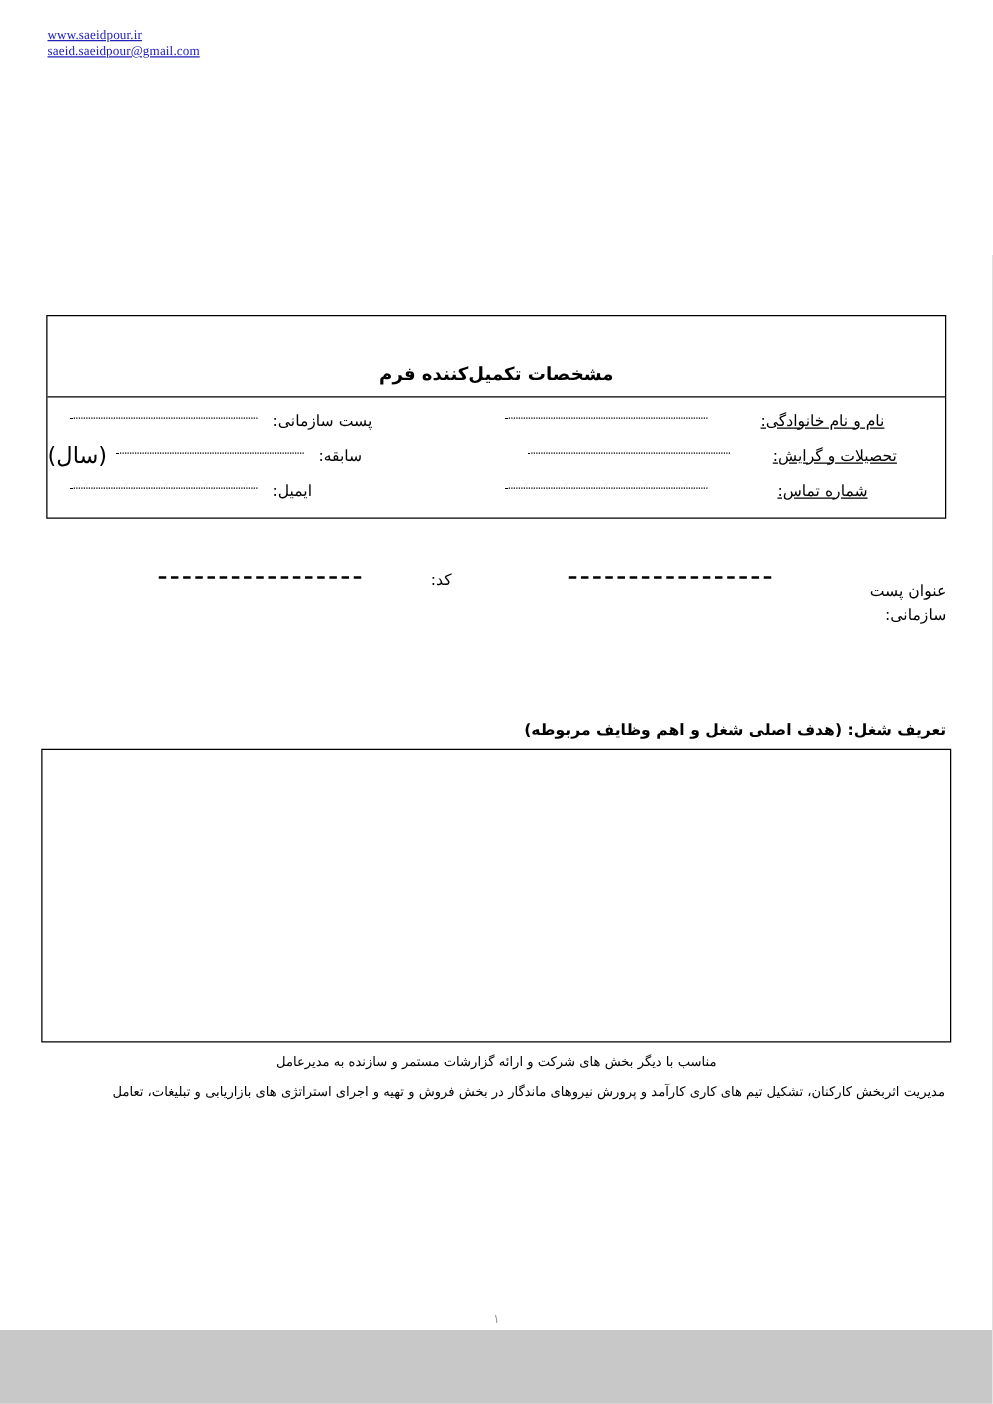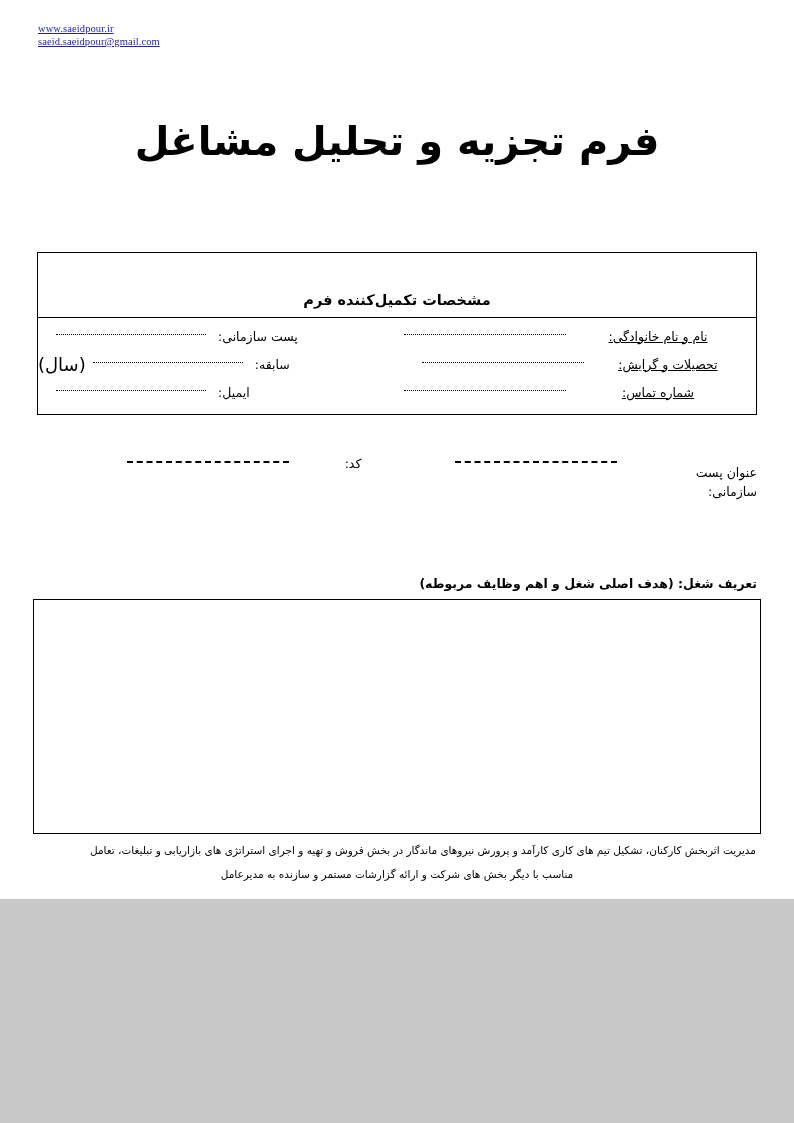--- a/index.html
+++ b/index.html
@@ -7,21 +7,21 @@
     margin: 0;
     padding: 0;
     background: #c8c8c8;
   }
   body {
     font-family: "DejaVu Sans", "Liberation Sans", sans-serif;
   }
   .page {
     position: relative;
     width: 794px;
-    height: 899px;
+    height: 1064px;
     background: #ffffff;
     margin: 0 auto;
     overflow: hidden;
     box-sizing: border-box;
   }
 
   
   .site-header {
     position: absolute;
     top: 22px;
@@ -202,21 +202,20 @@
 </head>
 <body>
 
 <div class="page">
 
   <div class="site-header">
     <a href="#">www.saeidpour.ir</a>
     <a href="#">saeid.saeidpour@gmail.com</a>
   </div>
 
-  <div class="doc-title">فرم تجزیه و تحلیل مشاغل</div>
 
   <div class="info-table">
     <div class="thead">مشخصات تکمیل‌کننده فرم</div>
     <div class="info-body">
 
       <div class="info-row">
         <div class="rowpad-right"></div>
         <div class="cell-label lbl-a">نام و نام خانوادگی:</div>
         <div class="dotline dot-a"></div>
         <div class="rowpad-mid"></div>
@@ -266,19 +265,19 @@
       <div class="sp-flexible"></div>
     </div>
 
 
   </div>
 
   <div class="jobdef-label">تعریف شغل: (هدف اصلی شغل و اهم وظایف مربوطه)</div>
   <div class="jobdef-box"></div>
 
   <div class="example-note">
+    <span class="ln l3">مناسب با دیگر بخش های شرکت و ارائه گزارشات مستمر و سازنده به مدیرعامل</span>
     <span class="ln l2">مدیریت اثربخش کارکنان، تشکیل تیم های کاری کارآمد و پرورش نیروهای ماندگار در بخش فروش و تهیه و اجرای استراتژی های بازاریابی و تبلیغات، تعامل</span>
-    <span class="ln l3">مناسب با دیگر بخش های شرکت و ارائه گزارشات مستمر و سازنده به مدیرعامل</span>
   </div>
 
   <div class="page-number">۱</div>
 
 </div>
 
 </body></html>

